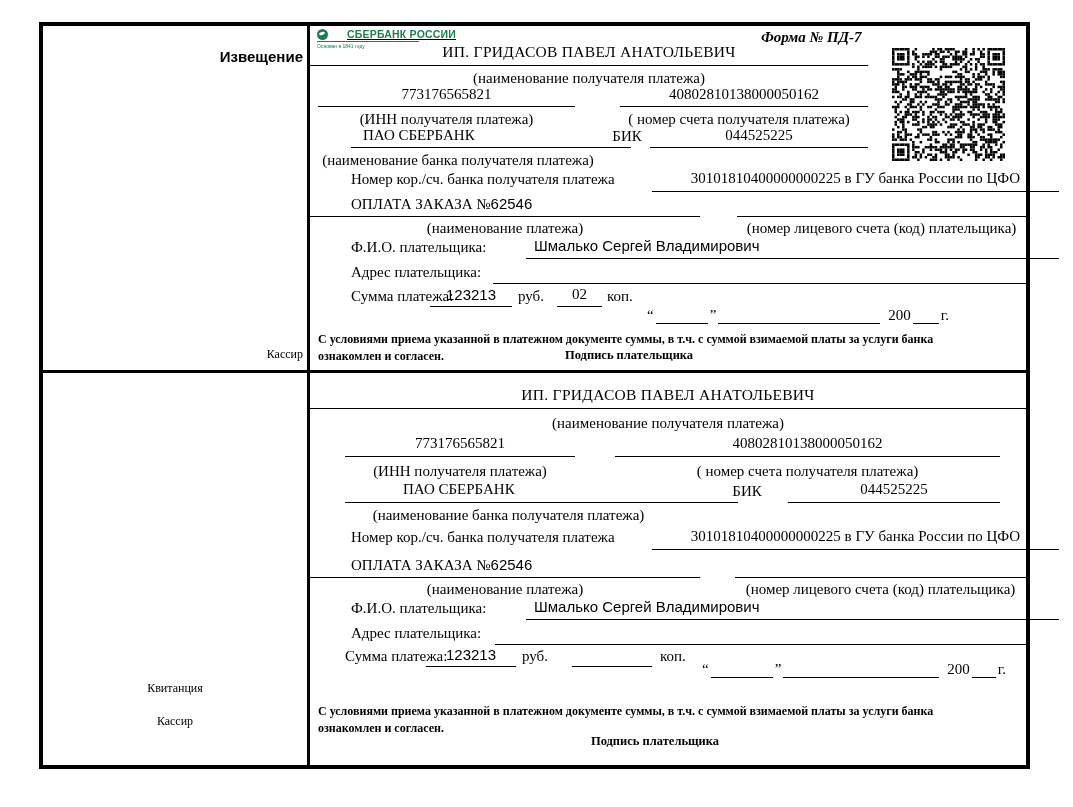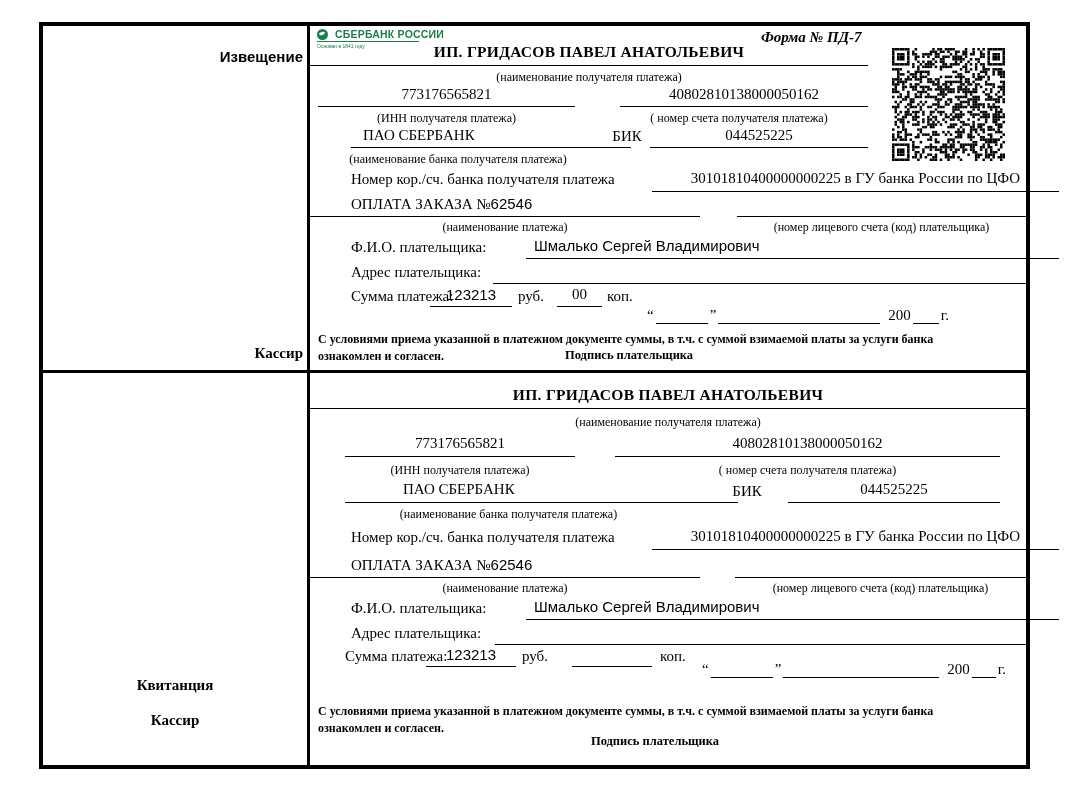--- a/index.html
+++ b/index.html
@@ -13,39 +13,39 @@
     border:4px solid #000;
     display:grid; grid-template-columns:267px 1fr; grid-template-rows:347px 1fr;
   }
   .stub1 { border-right:3px solid #000; border-bottom:3px solid #000;
            display:flex; flex-direction:column; align-items:flex-end; justify-content:space-between;
            padding:22px 4px 8px 4px; }
   .stub2 { border-right:3px solid #000;
            display:flex; flex-direction:column; align-items:center; justify-content:flex-end;
            gap:18px; padding-bottom:36px; }
   .stub-top { font-family:"Liberation Sans", sans-serif; font-weight:bold; font-size:15px; }
-  .stub-serif { font-family:"Liberation Serif", serif; font-weight:bold; font-size:15px; }
+  .stub-serif { font-family:"Liberation Serif", serif; font-weight:normal; font-size:12px; }
   .body1 { position:relative; border-bottom:3px solid #000; }
   .body2 { position:relative; }
   .abs { position:absolute; }
   .ctr { text-align:center; }
   .ul { border-bottom:1px solid #000; }
   .hline { position:absolute; height:1px; background:#000; }
-  .caption { font-size:12px; white-space:nowrap; }
+  .caption { font-size:15px; white-space:nowrap; }
   .hand { font-family:Liberation Sans, sans-serif; font-size:15px; }
-  .title-line { font-weight:bold; font-size:15.5px; letter-spacing:.3px; white-space:nowrap; }
+  .title-line { font-weight:normal; font-size:15.5px; letter-spacing:.3px; white-space:nowrap; }
   .forma { font-weight:bold; font-style:italic; font-size:15px; white-space:nowrap; }
   .agree { font-size:12px; font-weight:bold; white-space:nowrap; }
   .sign { font-size:12.5px; font-weight:bold; white-space:nowrap; }
   .nowrap { white-space:nowrap;margin-left:33px; }
   .dateline { display:flex; align-items:flex-end; gap:2px; font-size:15px; }
   .blank { display:inline-block; border-bottom:1px solid #000; height:15px; }
   
   .sb-logo { display:flex; flex-direction:column; width:102px; }
-  .sb-row { display:flex; align-items:center; gap:7px; border-bottom:1.5px solid #1b7f4c; padding-bottom:1px; }
+  .sb-row { display:flex; align-items:center; gap:19px; border-bottom:1.5px solid #1b7f4c; padding-bottom:1px;text-decoration:underline; }
   .sb-mark { position:relative; width:11px; height:11px; background:#1b7f4c; border-radius:50%; flex:0 0 auto; }
   .sb-mark::after { content:""; position:absolute; left:2px; top:3px; width:6px; height:3px;
                     border-radius:50%; background:#fff; transform:rotate(-20deg); }
   .sb-name { color:#1b7f4c; font-family:"Liberation Sans", sans-serif; font-weight:bold;
              font-size:10.5px; letter-spacing:.2px; white-space:nowrap; }
   .sb-tag { color:#1b7f4c; font-family:"Liberation Sans", sans-serif; font-size:5px; margin-top:1px; white-space:nowrap; }
   .qr { position:absolute; left:582px; top:22px; width:113px; height:113px; }
   .qr svg rect { fill:#000; }
 </style>
 </head>
@@ -1050,21 +1050,21 @@
 
       <div class="abs nowrap" style="left:8px; top:213px;">Ф.И.О. плательщика:</div>
       <div class="abs ul hand nowrap" style="left:183px; top:211px; width:533px; height:22px; padding-left:8px;">Шмалько Сергей Владимирович</div>
 
       <div class="abs nowrap" style="left:8px; top:238px;">Адрес плательщика:</div>
       <div class="abs ul" style="left:183px; top:236px; width:533px; height:22px;"></div>
 
       <div class="abs nowrap" style="left:8px; top:262px;">Сумма платежа:</div>
       <div class="abs ctr ul hand" style="left:120px; top:260px; width:82px; height:21px;">123213</div>
       <div class="abs" style="left:208px; top:262px;">руб.</div>
-      <div class="abs ctr ul" style="left:247px; top:260px; width:45px; height:21px;">00</div>
+      <div class="abs ctr ul" style="left:247px; top:260px; width:45px; height:21px;">02</div>
       <div class="abs" style="left:297px; top:262px;">коп.</div>
 
       <div class="abs dateline" style="left:337px; top:281px;">
         <span>“</span>
           <span class="blank" style="width:52px;"></span>
           <span>”</span>
           <span class="blank" style="width:162px;"></span>
           <span style="margin-left:6px;">200</span>
           <span class="blank" style="width:26px;"></span>
           <span>г.</span>

